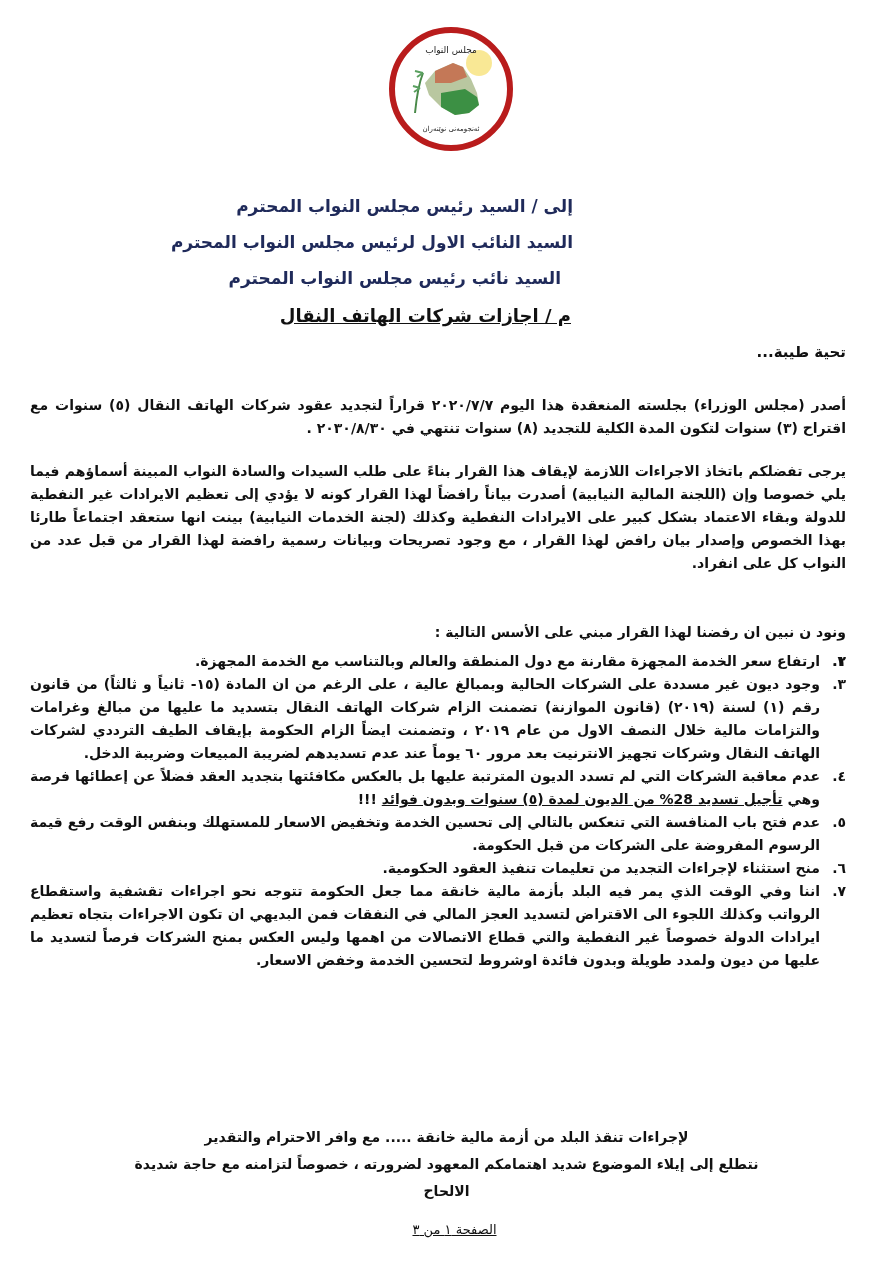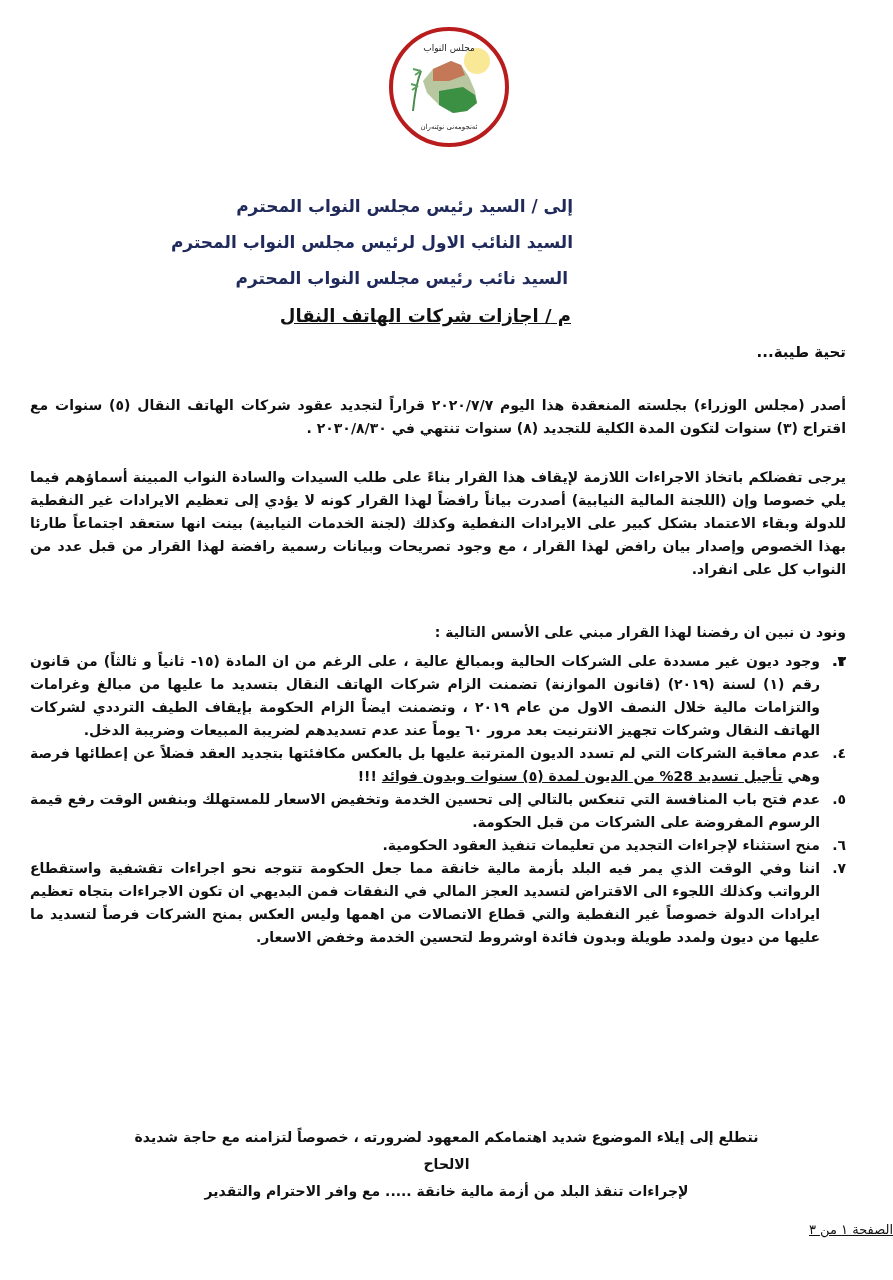--- a/index.html
+++ b/index.html
@@ -2,62 +2,62 @@
 <html><head>
   <meta charset="utf-8">
   <style>
     html, body { margin: 0; padding: 0; background: #ffffff; }
     body {
       width: 893px; height: 1280px; position: relative; overflow: hidden;
       font-family: "DejaVu Sans", sans-serif; color: #111;
     }
     .logo {
       position: absolute; left: 389px; top: 27px; width: 112px; height: 112px;
-      border-radius: 50%; border: 4px solid #b91c1c; background: #fff; overflow: hidden;
+      border-radius: 50%; border: 6px solid #b91c1c; background: #fff; overflow: hidden;
     }
     .logo svg { width: 100%; height: 100%; display: block; }
     .recipients {
       position: absolute; top: 148px; right: 320px; direction: rtl; text-align: right;
       color: #1f2a5a; font-size: 17px; font-weight: bold; line-height: 36px;
     }
     .recipients div { white-space: nowrap; }
     .recipients .r1 { margin-right: 0; margin-top: 40px; }
     .recipients .r2 { margin-right: 0; }
-    .recipients .r3 { margin-right: 5px; }
+    .recipients .r3 { margin-right: 12px; }
     .subject {
       position: absolute; top: 305px; right: 322px; direction: rtl;
       font-size: 18px; font-weight: bold; text-decoration: underline; white-space: nowrap; text-align: center;
     }
     .greeting {
       position: absolute; top: 343px; right: 47px; direction: rtl;
       font-size: 15px; font-weight: bold; white-space: nowrap;
     }
     .para {
       position: absolute; left: 30px; right: 47px; direction: rtl; text-align: justify;
       font-size: 14px; font-weight: bold; line-height: 23px;
     }
     .p1 { top: 394px; }
-    .p2 { top: 460px; margin-top: 6px; }
+    .p2 { top: 460px; }
     .intro {
       position: absolute; top: 624px; right: 47px; direction: rtl;
       font-size: 14px; font-weight: bold; white-space: nowrap;
     }
     ol.basis {
       position: absolute; top: 650px; left: 30px; right: 47px; margin: 0; padding: 0;
       direction: rtl; list-style: none; font-size: 14px; font-weight: bold; line-height: 23px;
     }
     ol.basis li { position: relative; padding-right: 26px; text-align: justify; margin-bottom: 0; }
     ol.basis li .num { position: absolute; right: 0; top: 0; }
     .underlined { text-decoration: underline; }
     .closing {
       position: absolute; top: 1124px; left: 120px; right: 120px; direction: rtl;
       text-align: center; font-size: 14px; font-weight: bold; line-height: 27px;
     }
     .page-number {
-      position: absolute; top: 1222px; left: 0; right: 0; text-align: right; direction: rtl;
+      position: absolute; top: 1222px; left: 0; right: 0; text-align: center; direction: rtl;
       font-size: 13px; text-decoration: underline; padding-left: 16px;
     }
   </style>
 </head>
 <body>
 
 <div class="logo">
   <svg viewBox="0 0 112 112">
     <circle cx="84" cy="30" r="13" fill="#f7e27a" opacity="0.8"></circle>
     <path d="M40 38 L58 30 L68 34 L76 46 L82 60 L84 72 L74 80 L60 82 L46 74 L34 62 L30 50 Z" fill="#b9c7a0"></path>
@@ -79,26 +79,26 @@
 <div class="subject">م / اجازات شركات الهاتف النقال</div>
 <div class="greeting">تحية طيبة...</div>
 
 <div class="para p1">أصدر (مجلس الوزراء) بجلسته المنعقدة هذا اليوم ٢٠٢٠/٧/٧ قراراً لتجديد عقود شركات الهاتف النقال (٥) سنوات مع اقتراح (٣) سنوات لتكون المدة الكلية للتجديد (٨) سنوات تنتهي في ٢٠٣٠/٨/٣٠ .</div>
 <div class="para p2">يرجى تفضلكم باتخاذ الاجراءات اللازمة لإيقاف هذا القرار بناءً على طلب السيدات والسادة النواب المبينة أسماؤهم فيما يلي خصوصا وإن (اللجنة المالية النيابية) أصدرت بياناً رافضاً لهذا القرار كونه لا يؤدي إلى تعظيم الايرادات غير النفطية للدولة وبقاء الاعتماد بشكل كبير على الايرادات النفطية وكذلك (لجنة الخدمات النيابية) بينت انها ستعقد اجتماعاً طارئا بهذا الخصوص وإصدار بيان رافض لهذا القرار ، مع وجود تصريحات وبيانات رسمية رافضة لهذا القرار من قبل عدد من النواب كل على انفراد.</div>
 
 <div class="intro">ونود ن نبين ان رفضنا لهذا القرار مبني على الأسس التالية :</div>
 
 <ol class="basis">
   <li><span class="num">١.</span></li>
-  <li><span class="num">٢.</span></li>
+  <li><span class="num">٢.</span><span>ارتفاع سعر الخدمة المجهزة مقارنة مع دول المنطقة والعالم وبالتناسب مع الخدمة المجهزة.</span></li>
   <li><span class="num">٣.</span><span>وجود ديون غير مسددة على الشركات الحالية وبمبالغ عالية ، على الرغم من ان المادة (١٥- ثانياً و ثالثاً) من قانون رقم (١) لسنة (٢٠١٩) (قانون الموازنة) تضمنت الزام شركات الهاتف النقال بتسديد ما عليها من مبالغ وغرامات والتزامات مالية خلال النصف الاول من عام ٢٠١٩ ، وتضمنت ايضاً الزام الحكومة بإيقاف الطيف الترددي لشركات الهاتف النقال وشركات تجهيز الانترنيت بعد مرور ٦٠ يوماً عند عدم تسديدهم لضريبة المبيعات وضريبة الدخل.</span></li>
   <li><span class="num">٤.</span><span>عدم معاقبة الشركات التي لم تسدد الديون المترتبة عليها بل بالعكس مكافئتها بتجديد العقد فضلاً عن إعطائها فرصة وهي</span> <span class="underlined">تأجيل تسديد 28% من الديون لمدة (٥) سنوات وبدون فوائد</span><span> !!!</span></li>
   <li><span class="num">٥.</span><span>عدم فتح باب المنافسة التي تنعكس بالتالي إلى تحسين الخدمة وتخفيض الاسعار للمستهلك وبنفس الوقت رفع قيمة الرسوم المفروضة على الشركات من قبل الحكومة.</span></li>
   <li><span class="num">٦.</span><span>منح استثناء لإجراءات التجديد من تعليمات تنفيذ العقود الحكومية.</span></li>
   <li><span class="num">٧.</span><span>اننا وفي الوقت الذي يمر فيه البلد بأزمة مالية خانقة مما جعل الحكومة تتوجه نحو اجراءات تقشفية واستقطاع الرواتب وكذلك اللجوء الى الاقتراض لتسديد العجز المالي في النفقات فمن البديهي ان تكون الاجراءات بتجاه تعظيم ايرادات الدولة خصوصاً غير النفطية والتي قطاع الاتصالات من اهمها وليس العكس بمنح الشركات فرصاً لتسديد ما عليها من ديون ولمدد طويلة وبدون فائدة اوشروط لتحسين الخدمة وخفض الاسعار.</span></li>
 </ol>
 
 <div class="closing">
+  <div>لإجراءات تنقذ البلد من أزمة مالية خانقة ..... مع وافر الاحترام والتقدير</div>
   <div>نتطلع إلى إيلاء الموضوع شديد اهتمامكم المعهود لضرورته ، خصوصاً لتزامنه مع حاجة شديدة الالحاح</div>
-  <div>لإجراءات تنقذ البلد من أزمة مالية خانقة ..... مع وافر الاحترام والتقدير</div>
 </div>
 
 <div class="page-number">الصفحة ١ من ٣</div>
 
 </body></html>

